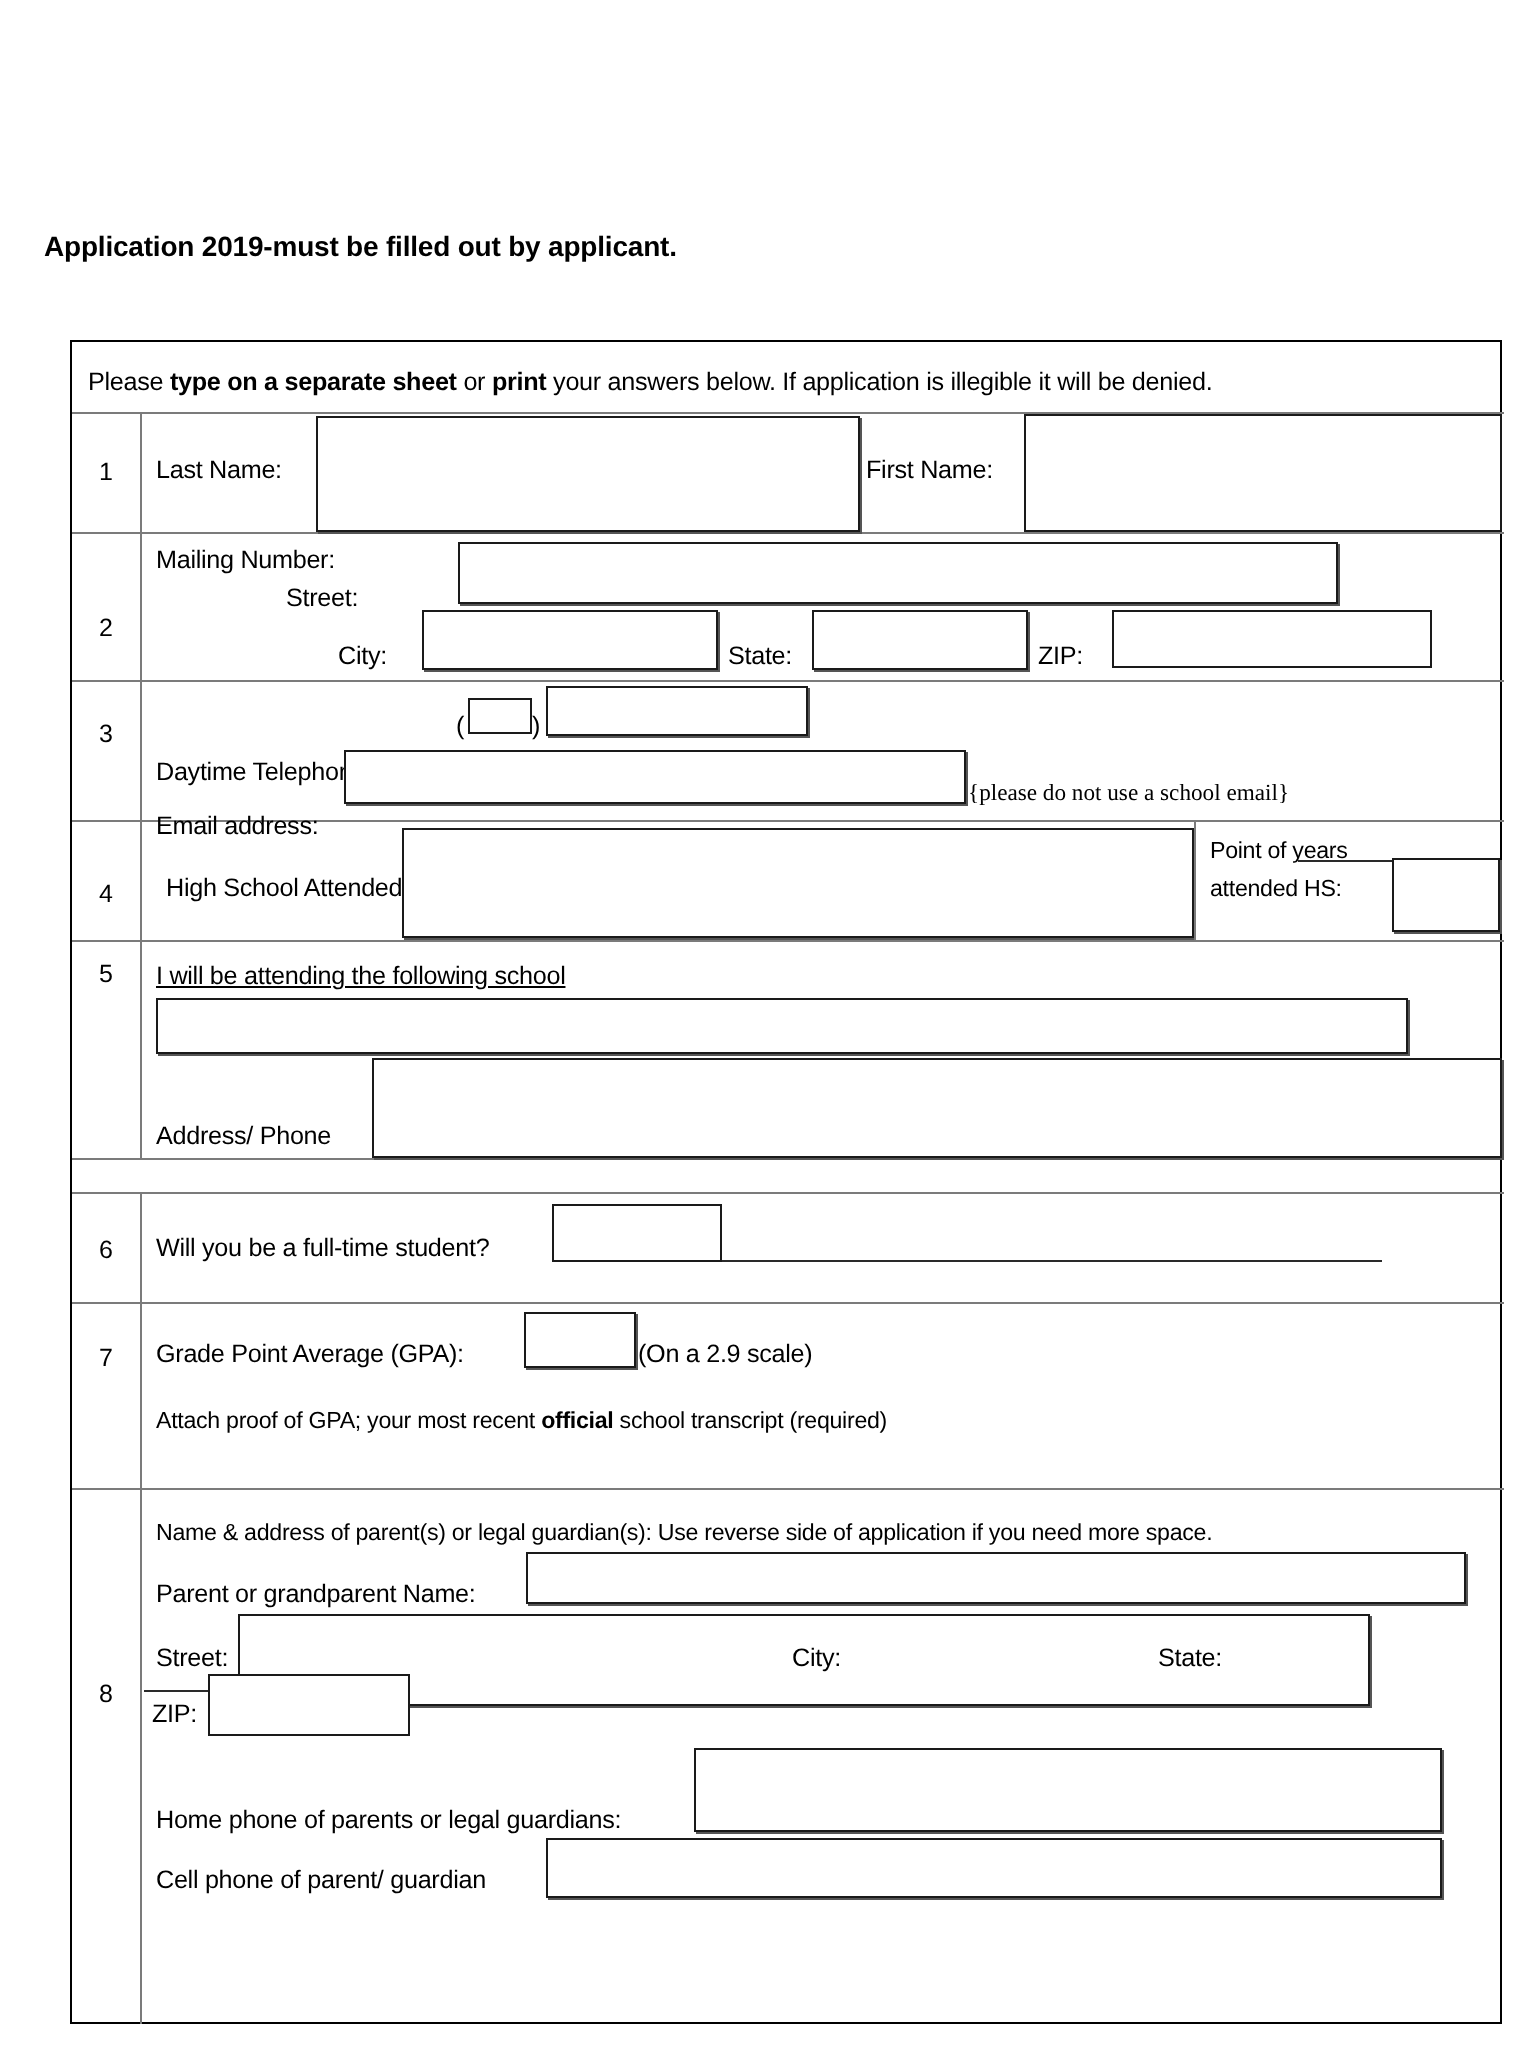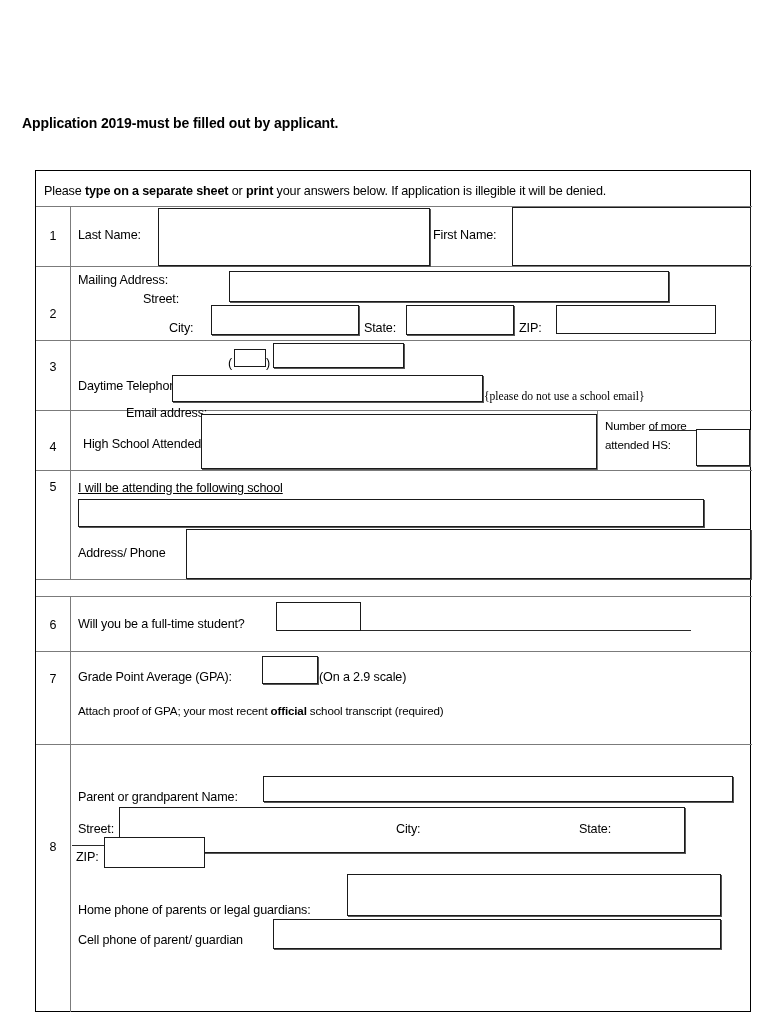--- a/index.html
+++ b/index.html
@@ -145,73 +145,74 @@
     <div class="vline" style="left:34px; top:480px; height:93px;"></div>
     <div class="vline" style="left:34px; top:573px; height:268px;"></div>
 
     <div class="rownum" style="left:0px; top:59px;">1</div>
     <div class="lbl" style="left:42px; top:58px;">Last Name:</div>
     <div class="box thick" style="left:122px; top:37px; width:272px; height:58px;"></div>
     <div class="lbl" style="left:397px; top:58px;">First Name:</div>
     <div class="box" style="left:476px; top:36px; width:239px; height:59px;"></div>
 
     <div class="rownum" style="left:0px; top:137px;">2</div>
-    <div class="lbl" style="left:42px; top:103px;">Mailing Address:</div>
+    <div class="lbl" style="left:42px; top:103px;">Mailing Number:</div>
     <div class="lbl" style="left:107px; top:122px;">Street:</div>
     <div class="box thick" style="left:193px; top:100px; width:440px; height:31px;"></div>
 
     <div class="lbl" style="left:133px; top:151px;">City:</div>
     <div class="box thick" style="left:175px; top:134px; width:148px; height:30px;"></div>
     <div class="lbl" style="left:328px; top:151px;">State:</div>
     <div class="box thick" style="left:370px; top:134px; width:108px; height:30px;"></div>
     <div class="lbl" style="left:483px; top:151px;">ZIP:</div>
     <div class="box" style="left:520px; top:134px; width:160px; height:29px;"></div>
 
     <div class="rownum" style="left:0px; top:190px;">3</div>
     <div class="lbl" style="left:42px; top:186px;margin-top:23px;">Daytime Telephone Number:</div>
     <div class="lbl" style="left:192px; top:186px;">(</div>
     <div class="box" style="left:198px; top:178px; width:32px; height:18px;"></div>
     <div class="lbl" style="left:230px; top:186px;">)</div>
     <div class="box thick" style="left:237px; top:172px; width:131px; height:25px;"></div>
 
-    <div class="lbl" style="left:42px; top:236px;margin-left:48px;">Email address:</div>
+    <div class="lbl" style="left:42px; top:236px;">Email address:</div>
     <div class="box thick" style="left:136px; top:204px; width:311px; height:27px;"></div>
     <div class="lbl serif" style="left:448px; top:220px;">{please do not use a school email}</div>
 
     <div class="rownum" style="left:0px; top:270px;">4</div>
     <div class="lbl" style="left:47px; top:267px;">High School Attended:</div>
     <div class="box thick" style="left:165px; top:243px; width:396px; height:55px;"></div>
 
     <div class="vline" style="left:561px; top:239px; height:60px; background:#7b7b7b;"></div>
-    <div class="lbl sm" style="left:569px; top:249px;">Number of more</div>
+    <div class="lbl sm" style="left:569px; top:249px;">Point of years</div>
     <div class="rule" style="left:613px; top:259px; width:54px;"></div>
     <div class="lbl sm" style="left:569px; top:268px;">attended HS:</div>
     <div class="box thick" style="left:660px; top:258px; width:54px; height:37px;"></div>
 
     <div class="rownum" style="left:0px; top:310px;">5</div>
     <div class="lbl" style="left:42px; top:311px;text-decoration:underline;">I will be attending the following school</div>
     <div class="box thick" style="left:42px; top:328px; width:626px; height:28px;"></div>
 
-    <div class="lbl" style="left:42px; top:376px;text-align:right;">Address/ Phone</div>
+    <div class="lbl" style="left:42px; top:391px;text-align:right;">Address/ Phone</div>
     <div class="box thick" style="left:150px; top:358px; width:565px; height:50px;"></div>
 
     <div class="rownum" style="left:0px; top:448px;">6</div>
     <div class="lbl" style="left:42px; top:447px;">Will you be a full-time student?</div>
     <div class="box" style="left:240px; top:431px; width:85px; height:29px;"></div>
     <div class="rule" style="left:325px; top:459px; width:330px;"></div>
 
     <div class="rownum" style="left:0px; top:502px;">7</div>
     <div class="lbl" style="left:42px; top:500px;">Grade Point Average (GPA):</div>
     <div class="box thick" style="left:226px; top:485px; width:56px; height:28px;"></div>
     <div class="lbl" style="left:283px; top:500px;">(On a 2.9 scale)</div>
     <div class="lbl sm" style="left:42px; top:534px;">
       <span>Attach proof of GPA; your most recent </span><b>official</b><span> school transcript (required)</span>
     </div>
 
     <div class="rownum" style="left:0px; top:670px;">8</div>
+    <div class="lbl sm" style="left:42px; top:590px;">Name &amp; address of parent(s) or legal guardian(s):   Use reverse side of application if you need more space.</div>
 
     <div class="lbl" style="left:42px; top:620px;">Parent or grandparent Name:</div>
     <div class="box thick" style="left:227px; top:605px; width:470px; height:26px;"></div>
 
     <div class="lbl" style="left:42px; top:652px;">Street:</div>
     <div class="box thick" style="left:83px; top:636px; width:566px; height:46px;"></div>
     <div class="lbl" style="left:360px; top:652px;">City:</div>
     <div class="lbl" style="left:543px; top:652px;">State:</div>
 
     <div class="rule" style="left:36px; top:674px; width:40px;"></div>

